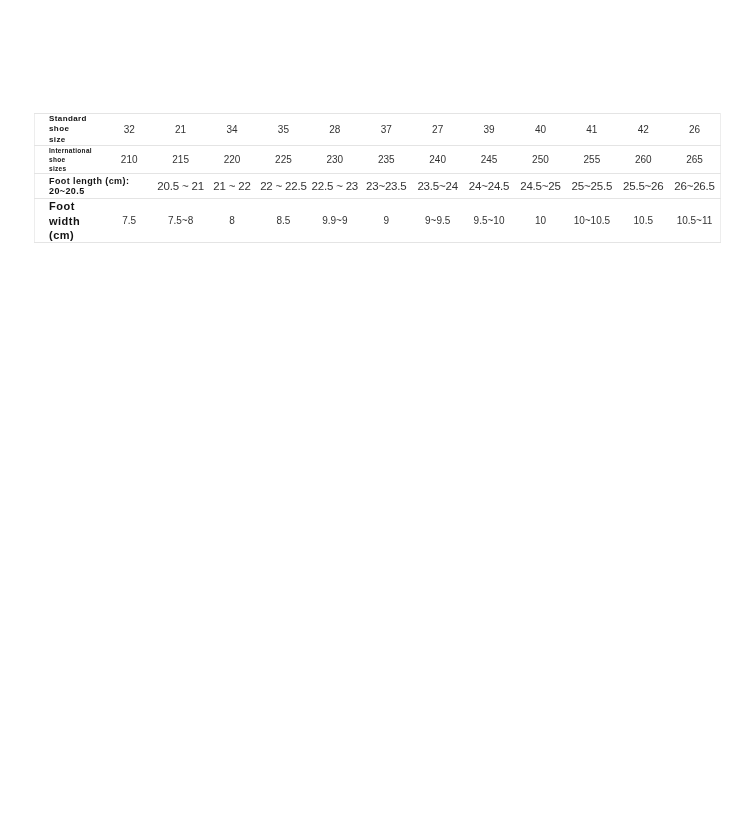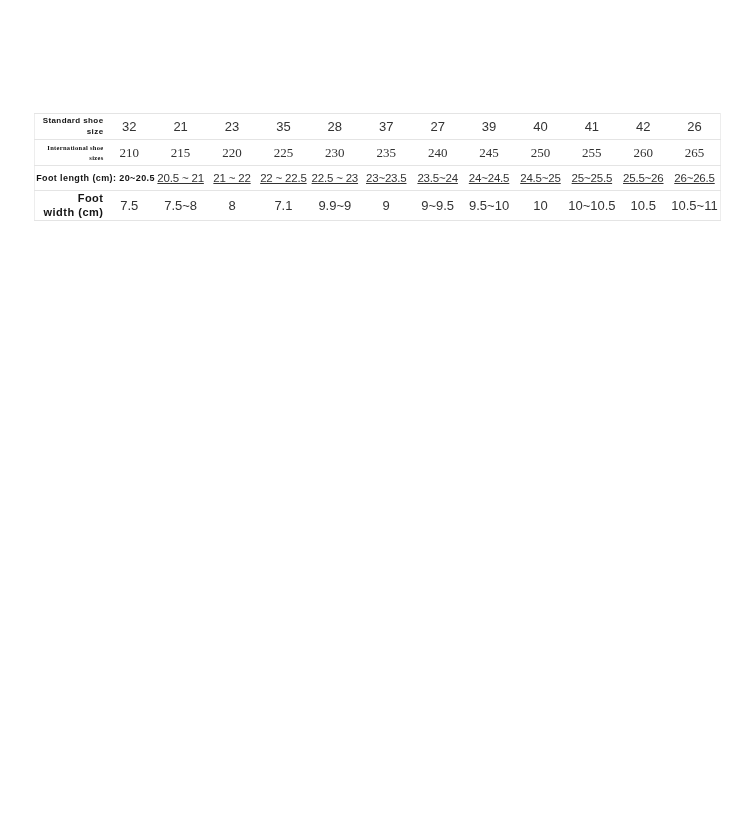--- a/index.html
+++ b/index.html
@@ -22,40 +22,41 @@
     width: 100%;
     border-collapse: collapse;
     table-layout: fixed;
     border-top: 1px solid #e4e4e4;
     border-left: 1px solid #ededed;
     border-right: 1px solid #ededed;
   }
   table.size-table tr { border-bottom: 1px solid #e4e4e4; }
   td { padding: 0; vertical-align: middle; }
   td.label {
-    text-align: right;
+    text-align: left;
+    padding-left: 14px;
     font-weight: bold;
     color: #141414;
     white-space: pre-line;
   }
   td.val {
     text-align: center;
-    font-size: 13px;
+    font-size: 10px;
     color: #333333;
     white-space: nowrap;
   }
   tr.r1 { height: 26px; }
-  tr.r2 { height: 26px; font-family: Liberation Serif, serif; }
+  tr.r2 { height: 26px; }
   tr.r3 { height: 25px; }
   tr.r4 { height: 27px; }
   tr.r1 td.label { font-size: 8px;   letter-spacing: 0.4px; line-height: 1.3; }
   tr.r2 td.label { font-size: 6.5px; letter-spacing: 0.3px; line-height: 1.4; }
   tr.r3 td.label { font-size: 9px;   letter-spacing: 0.4px; margin-top: 9px; }
   tr.r4 td.label { font-size: 11px;  letter-spacing: 0.5px; line-height: 1.3; }
-  tr.r3 td.val { font-size: 11.5px; letter-spacing: -0.2px; text-decoration: underline; }
+  tr.r3 td.val { font-size: 11.5px; letter-spacing: -0.2px; }
   col.c-label { width: 69px; }
 </style>
 </head>
 <body>
 
 <div class="table-wrap">
   <table class="size-table">
     <colgroup>
       <col class="c-label">
       <col>
@@ -70,21 +71,21 @@
         <col>
         <col>
         <col>
     </colgroup>
     <tbody>
       <tr class="r1">
         <td class="label">Standard shoe
 size</td>
         <td class="val">32</td>
         <td class="val">21</td>
-        <td class="val">23</td>
+        <td class="val">34</td>
         <td class="val">35</td>
         <td class="val">28</td>
         <td class="val">37</td>
         <td class="val">27</td>
         <td class="val">39</td>
         <td class="val">40</td>
         <td class="val">41</td>
         <td class="val">42</td>
         <td class="val">26</td>
       </tr>
@@ -117,21 +118,21 @@
         <td class="val">25~25.5</td>
         <td class="val">25.5~26</td>
         <td class="val">26~26.5</td>
       </tr>
       <tr class="r4">
         <td class="label">Foot
 width (cm)</td>
         <td class="val">7.5</td>
         <td class="val">7.5~8</td>
         <td class="val">8</td>
-        <td class="val">7.1</td>
+        <td class="val">8.5</td>
         <td class="val">9.9~9</td>
         <td class="val">9</td>
         <td class="val">9~9.5</td>
         <td class="val">9.5~10</td>
         <td class="val">10</td>
         <td class="val">10~10.5</td>
         <td class="val">10.5</td>
         <td class="val">10.5~11</td>
       </tr>
     </tbody>

